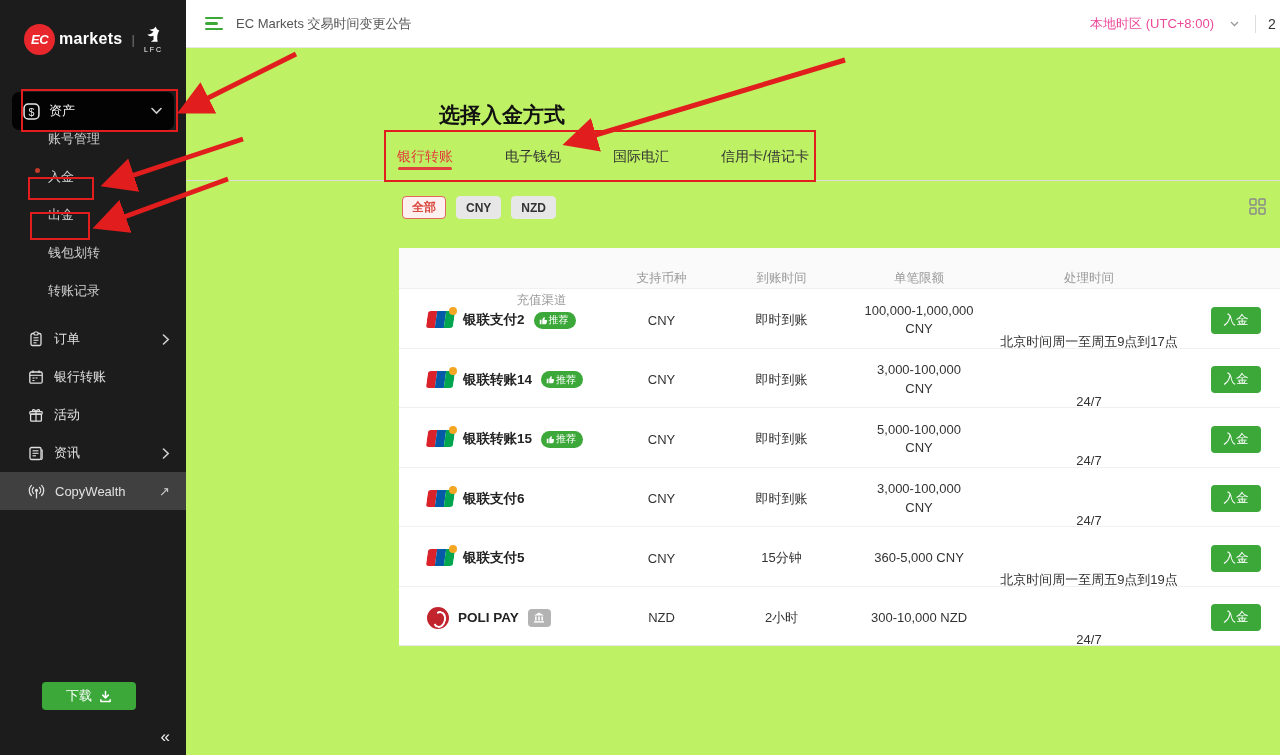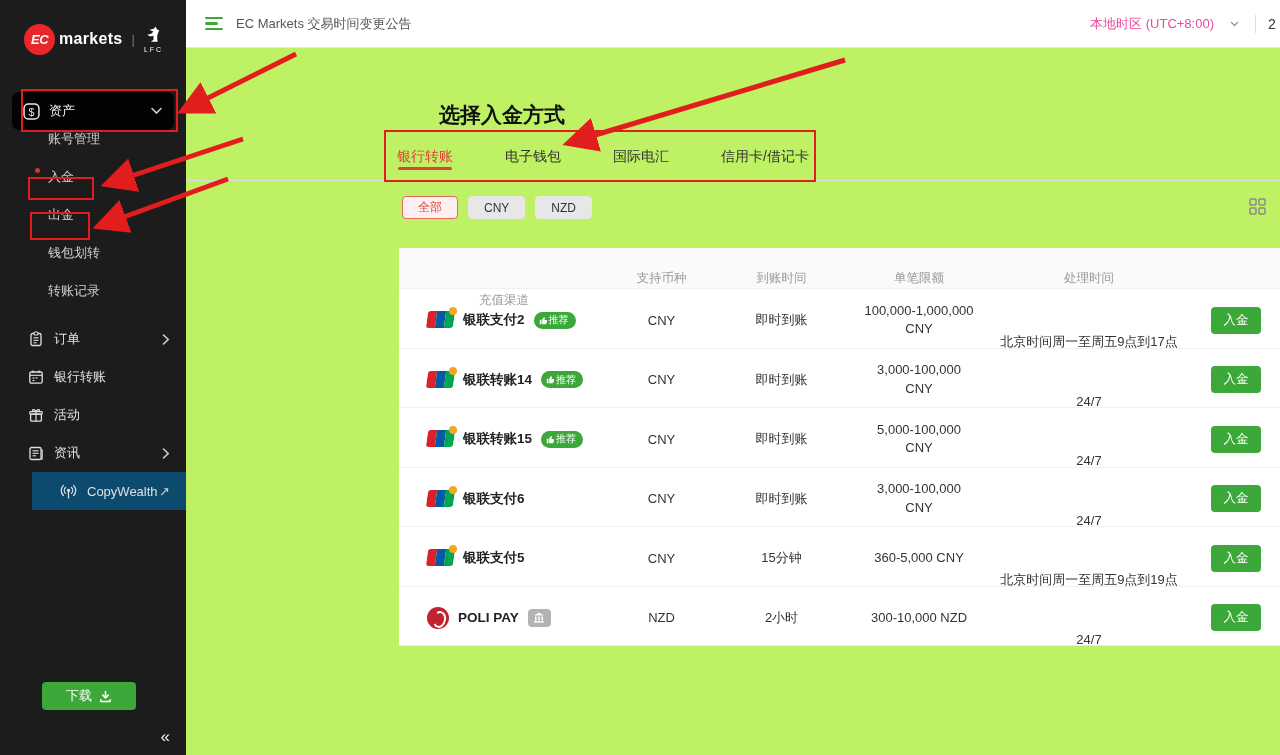--- a/index.html
+++ b/index.html
@@ -18,21 +18,21 @@
   .lfc-block { display:flex; flex-direction:column; align-items:center; }
   .lfc-text { color:#fff; font-size:7px; letter-spacing:2px; margin-top:1px; }
 
   .menu { margin-top:28px; }
   .assets-pill { margin:0 12px; height:38px; background:#030303; border-radius:7px; display:flex; align-items:center; padding:0 12px 0 11px; cursor:pointer; }
   .assets-pill .label { font-size:13px; color:#f2f2f2; margin-left:9px; flex:1; }
   .side-sub { height:38px; display:flex; align-items:flex-start; padding-left:48px; font-size:13px; color:#cfcfcf; cursor:pointer; position:relative; }
   .side-sub .dot { position:absolute; left:35px; width:5px; height:5px; border-radius:50%; background:#c43b2b; }
   .side-item { height:38px; display:flex; align-items:center; padding:0 16px 0 28px; font-size:13px; color:#e0e0e0; cursor:pointer; }
   .side-item .label { margin-left:10px; flex:1; }
-  .side-item.copywealth { background:#0c4a6e;margin-left:32px; }
+  .side-item.copywealth { background:#404040; }
   .ext-arrow { color:#cfcfcf; font-size:13px; }
   .download-btn { position:absolute; left:42px; bottom:45px; width:94px; height:28px; background:#3ca83a; border:none; border-radius:4px; color:#fff; font-size:13px; display:flex; align-items:center; justify-content:center; gap:7px; cursor:pointer; font-family:inherit; }
   .collapse-btn { position:absolute; right:16px; bottom:8px; color:#f0f0f0; font-size:17px; cursor:pointer; }
 
   
   .main { flex:1; position:relative; }
   .topbar { height:48px; background:#fff; border-bottom:1px solid #e7e7e7; display:flex; align-items:center; padding-left:19px; }
   .hamburger { display:flex; flex-direction:column; gap:3px; cursor:pointer; margin-right:13px; }
   .hamburger i { display:block; height:2.5px; border-radius:2px; background:#3ca83a; }
   .hamburger i:nth-child(1){width:18px;} .hamburger i:nth-child(2){width:13px;} .hamburger i:nth-child(3){width:18px;}
@@ -42,30 +42,30 @@
   .tz-divider { width:1px; height:18px; background:#ddd; margin:0 12px 0 16px; }
   .tz-badge { font-size:14px; color:#333; width:12px; overflow:hidden; }
 
   .content { position:absolute; top:48px; left:0; right:0; bottom:0; background:#bef264; }
   .page-title { position:absolute; left:253px; top:53px; font-size:21px; font-weight:bold; color:#111; }
   .tabs { position:absolute; left:0; right:0; top:85px; height:48px; border-bottom:1px solid #dcdcdc; display:flex; align-items:center; gap:52px; padding-left:211px; }
   .tab { font-size:14px; color:#333; cursor:pointer; position:relative; height:100%; display:flex; align-items:center; }
   .tab.active { color:#e0403a; font-weight:500; }
   .tab.active::after { content:""; position:absolute; left:1px; right:1px; bottom:10px; height:3px; border-radius:2px; background:#e0403a; }
   .chips { position:absolute; left:216px; top:148px; display:flex; gap:10px; }
-  .chip { height:23px; padding:0 15px; border-radius:4px; background:#e7e7e7; border:1px solid #e7e7e7; font-size:12px; color:#333; display:flex; align-items:center; cursor:pointer; }
+  .chip { height:23px; padding:0 9px; border-radius:4px; background:#e7e7e7; border:1px solid #e7e7e7; font-size:12px; color:#333; display:flex; align-items:center; cursor:pointer;font-weight:bold; }
   .chip.active { background:#fdf0ef; border-color:#e2675f; color:#d9453c; }
   .grid-btn { position:absolute; right:14px; top:150px; cursor:pointer; }
 
   
   .table { position:absolute; left:213px; right:0; top:200px; background:#fff; border-bottom:1px solid #e9e9e9; }
   .thead, .trow { display:grid; grid-template-columns:205px 115px 125px 150px 190px 95px; align-items:center; }
   .thead { height:40px; background:#fafafa; font-size:12.5px; color:#9a9a9a; }
   .thead div { text-align:center; }
-  .thead .h-channel { text-align:left; padding-left:80px;margin-top:44px; }
+  .thead .h-channel { text-align:center; padding-left:80px;margin-top:44px; }
   .trow { height:59.5px; border-top:1px solid #f0f0f0; font-size:13px; color:#333; }
   .trow:first-of-type { border-top:none; }
   .c-center { text-align:center; }
   .c-limit { display:flex; justify-content:center; }
   .c-limit span { display:inline-block; max-width:112px; text-align:center; line-height:1.45; }
   .c-proc { display:flex; justify-content:center;margin-top:44px; }
   .c-proc span { display:inline-block; max-width:182px; text-align:center; line-height:1.45; }
   .c-channel { display:flex; align-items:center; padding-left:28px; gap:9px; }
   .ch-name { font-weight:bold; color:#222; font-size:13.5px; white-space:nowrap; }
   .c-action { display:flex; justify-content:flex-end; padding-right:18px; }

